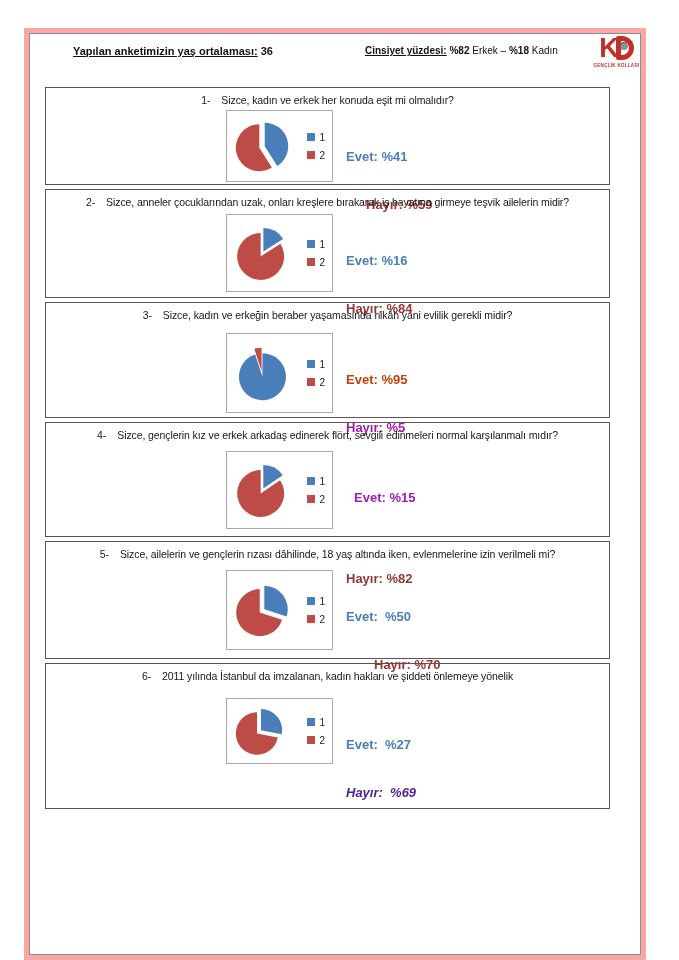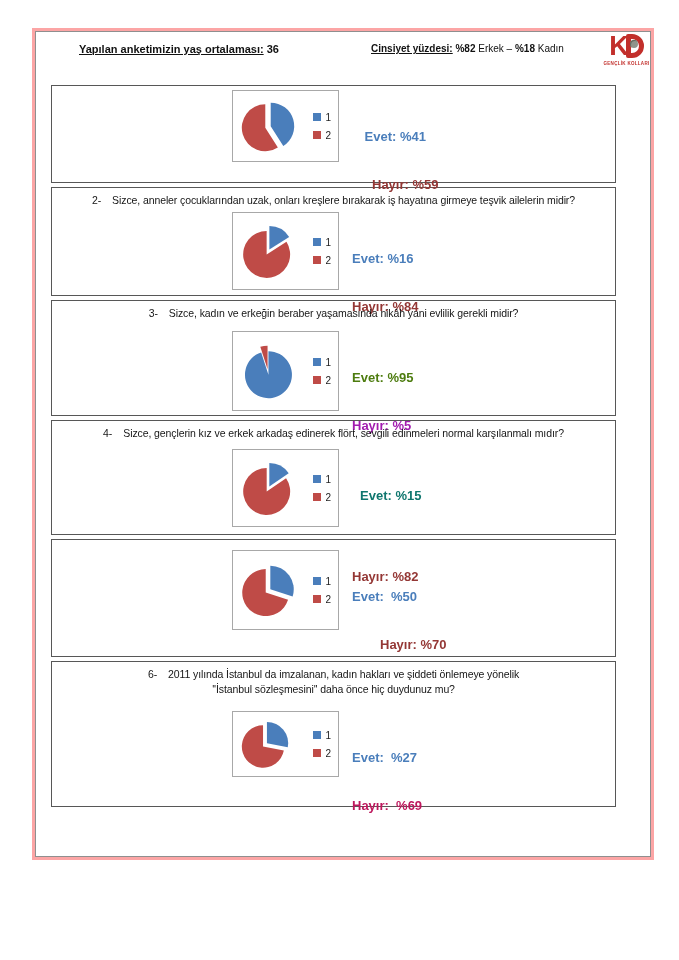--- a/index.html
+++ b/index.html
@@ -1,19 +1,19 @@
 <!DOCTYPE html>
 <html><head>
 <meta charset="utf-8">
 <style>
   html,body{margin:0;padding:0;background:#ffffff;}
   .canvas{position:relative;width:679px;height:960px;background:#fff;overflow:hidden;
           font-family:"Liberation Sans",sans-serif;color:#111;}
-  .frame{position:absolute;left:32px;top:28px;width:622px;height:832px;box-sizing:border-box;
-         border:3px solid #fca5a5;box-shadow:inset 0 0 0 1px #8f8f8f;background:#fff;}
+  .frame{position:absolute;left:24px;top:28px;width:622px;height:932px;box-sizing:border-box;
+         border:5px solid #fca5a5;box-shadow:inset 0 0 0 1px #8f8f8f;background:#fff;}
   
   .hleft{position:absolute;left:44px;top:12px;font-size:11px;font-weight:bold;white-space:pre;}
   .hright{position:absolute;left:336px;top:12px;font-size:10px;white-space:pre;}
   .u{text-decoration:underline;font-weight:bold;}
   .b{font-weight:bold;}
   .n{font-weight:normal;}
   
   .logo{position:absolute;top:1px;right:1px;width:47px;height:43px;text-align:center;background:#fff;}
   .logo-row{height:28px;display:flex;align-items:center;justify-content:center;}
   .logo-k{font-size:27px;font-weight:800;line-height:26px;letter-spacing:-2px;}
@@ -65,40 +65,41 @@
         <span class="logo-k">K</span>
         <span class="logo-d" style="border-color: rgb(194, 47, 43);">
           <span class="logo-globe"></span>
         </span>
       </div>
       <div class="logo-sub">GENÇLİK KOLLARI</div>
     </div>
 
     <div class="questions">
         <div class="qbox">
+    <div class="qtitle"><span class="qnum">1-</span><span class="qtext">Sizce, kadın ve erkek her konuda eşit mi olmalıdır?</span></div>
 
     <div class="chartrow">
       <div class="chartbox">
         <svg class="pie" viewBox="0 0 66 66">
                 <path d="M 35.88 33.16 L 35.88 8.16 A 25 25 0 0 1 49.28 54.27 Z" fill="#4a7ebb"></path>
                 <path d="M 30.12 34.84 L 43.51 55.95 A 25 25 0 1 1 30.12 9.84 Z" fill="#bf4b47"></path>
               </svg>
         <div class="legend">
           <div class="lrow">
                   <span class="sq" style="background: rgb(74, 126, 187);"></span>
                   <span class="ltxt">1</span>
                 </div>
           <div class="lrow">
                   <span class="sq" style="background: rgb(191, 75, 71);"></span>
                   <span class="ltxt">2</span>
                 </div>
         </div>
       </div>
       <div class="answers">
-        <div class="evet" style="color: rgb(74, 126, 187); text-align: center;">Evet: %41</div>
+        <div class="evet" style="color: rgb(74, 126, 187);">Evet: %41</div>
         <div class="hayir" style="color: rgb(148, 55, 53); padding-left: 20px;">Hayır: %59</div>
       </div>
     </div>
   </div>
         <div class="qbox">
     <div class="qtitle"><span class="qnum">2-</span><span class="qtext">Sizce, anneler çocuklarından uzak, onları kreşlere bırakarak iş hayatına girmeye teşvik ailelerin midir?</span></div>
 
     <div class="chartrow">
       <div class="chartbox">
         <svg class="pie" viewBox="0 0 66 66">
@@ -136,21 +137,21 @@
                   <span class="sq" style="background: rgb(74, 126, 187);"></span>
                   <span class="ltxt">1</span>
                 </div>
           <div class="lrow">
                   <span class="sq" style="background: rgb(191, 75, 71);"></span>
                   <span class="ltxt">2</span>
                 </div>
         </div>
       </div>
       <div class="answers">
-        <div class="evet" style="color: #4d7c0f;">Evet: %95</div>
+        <div class="evet" style="color: #c2410c;">Evet: %95</div>
         <div class="hayir" style="color: #a21caf;">Hayır: %5</div>
       </div>
     </div>
   </div>
         <div class="qbox">
     <div class="qtitle"><span class="qnum">4-</span><span class="qtext">Sizce, gençlerin kız ve erkek arkadaş edinerek flört, sevgili edinmeleri normal karşılanmalı mıdır?</span></div>
 
     <div class="chartrow">
       <div class="chartbox">
         <svg class="pie" viewBox="0 0 66 66">
@@ -162,26 +163,27 @@
                   <span class="sq" style="background: rgb(74, 126, 187);"></span>
                   <span class="ltxt">1</span>
                 </div>
           <div class="lrow">
                   <span class="sq" style="background: rgb(191, 75, 71);"></span>
                   <span class="ltxt">2</span>
                 </div>
         </div>
       </div>
       <div class="answers">
-        <div class="evet" style="color: #0f766e; padding-left: 8px;">Evet: %15</div>
+        <div class="evet" style="color: #a21caf; padding-left: 8px;">Evet: %15</div>
         <div class="hayir" style="color: rgb(148, 55, 53); margin-top: 39px;">Hayır: %82</div>
       </div>
     </div>
   </div>
         <div class="qbox">
+    <div class="qtitle"><span class="qnum">5-</span><span class="qtext">Sizce, ailelerin ve gençlerin rızası dâhilinde, 18 yaş altında iken, evlenmelerine izin verilmeli mi?</span></div>
 
     <div class="chartrow">
       <div class="chartbox">
         <svg class="pie" viewBox="0 0 66 66">
                 <path d="M 35.43 32.24 L 35.43 7.24 A 25 25 0 0 1 59.20 39.96 Z" fill="#4a7ebb"></path>
                 <path d="M 30.57 35.76 L 54.35 43.49 A 25 25 0 1 1 30.57 10.76 Z" fill="#bf4b47"></path>
               </svg>
         <div class="legend">
           <div class="lrow">
                   <span class="sq" style="background: rgb(74, 126, 187);"></span>
@@ -194,39 +196,38 @@
         </div>
       </div>
       <div class="answers">
         <div class="evet" style="color: rgb(74, 126, 187);">Evet:  %50</div>
         <div class="hayir" style="color: rgb(148, 55, 53); margin-left: 28px;">Hayır: %70</div>
       </div>
     </div>
   </div>
         <div class="qbox">
     <div class="qtitle"><span class="qnum">6-</span><span class="qtext">2011 yılında İstanbul da imzalanan, kadın hakları ve şiddeti önlemeye yönelik</span></div>
-    <div class="qtitle2">''İstanbul sözleşmesini'' daha önce hiç duydunuz mu?</div>
     <div class="chartrow">
       <div class="chartbox">
         <svg class="pie" viewBox="0 0 66 66">
                 <path d="M 35.32 32.10 L 35.32 7.10 A 25 25 0 0 1 59.84 36.97 Z" fill="#4a7ebb"></path>
                 <path d="M 30.68 35.90 L 55.20 40.78 A 25 25 0 1 1 30.68 10.90 Z" fill="#bf4b47"></path>
               </svg>
         <div class="legend">
           <div class="lrow">
                   <span class="sq" style="background: rgb(74, 126, 187);"></span>
                   <span class="ltxt">1</span>
                 </div>
           <div class="lrow">
                   <span class="sq" style="background: rgb(191, 75, 71);"></span>
                   <span class="ltxt">2</span>
                 </div>
         </div>
       </div>
       <div class="answers">
         <div class="evet" style="color: rgb(74, 126, 187);">Evet:  %27</div>
-        <div class="hayir" style="color: #be185d;">Hayır:  %69</div>
+        <div class="hayir" style="color: #4c1d95; font-style: italic;">Hayır:  %69</div>
       </div>
     </div>
   </div>
       </div>
   </div>
 </div>
 
 </body></html>

